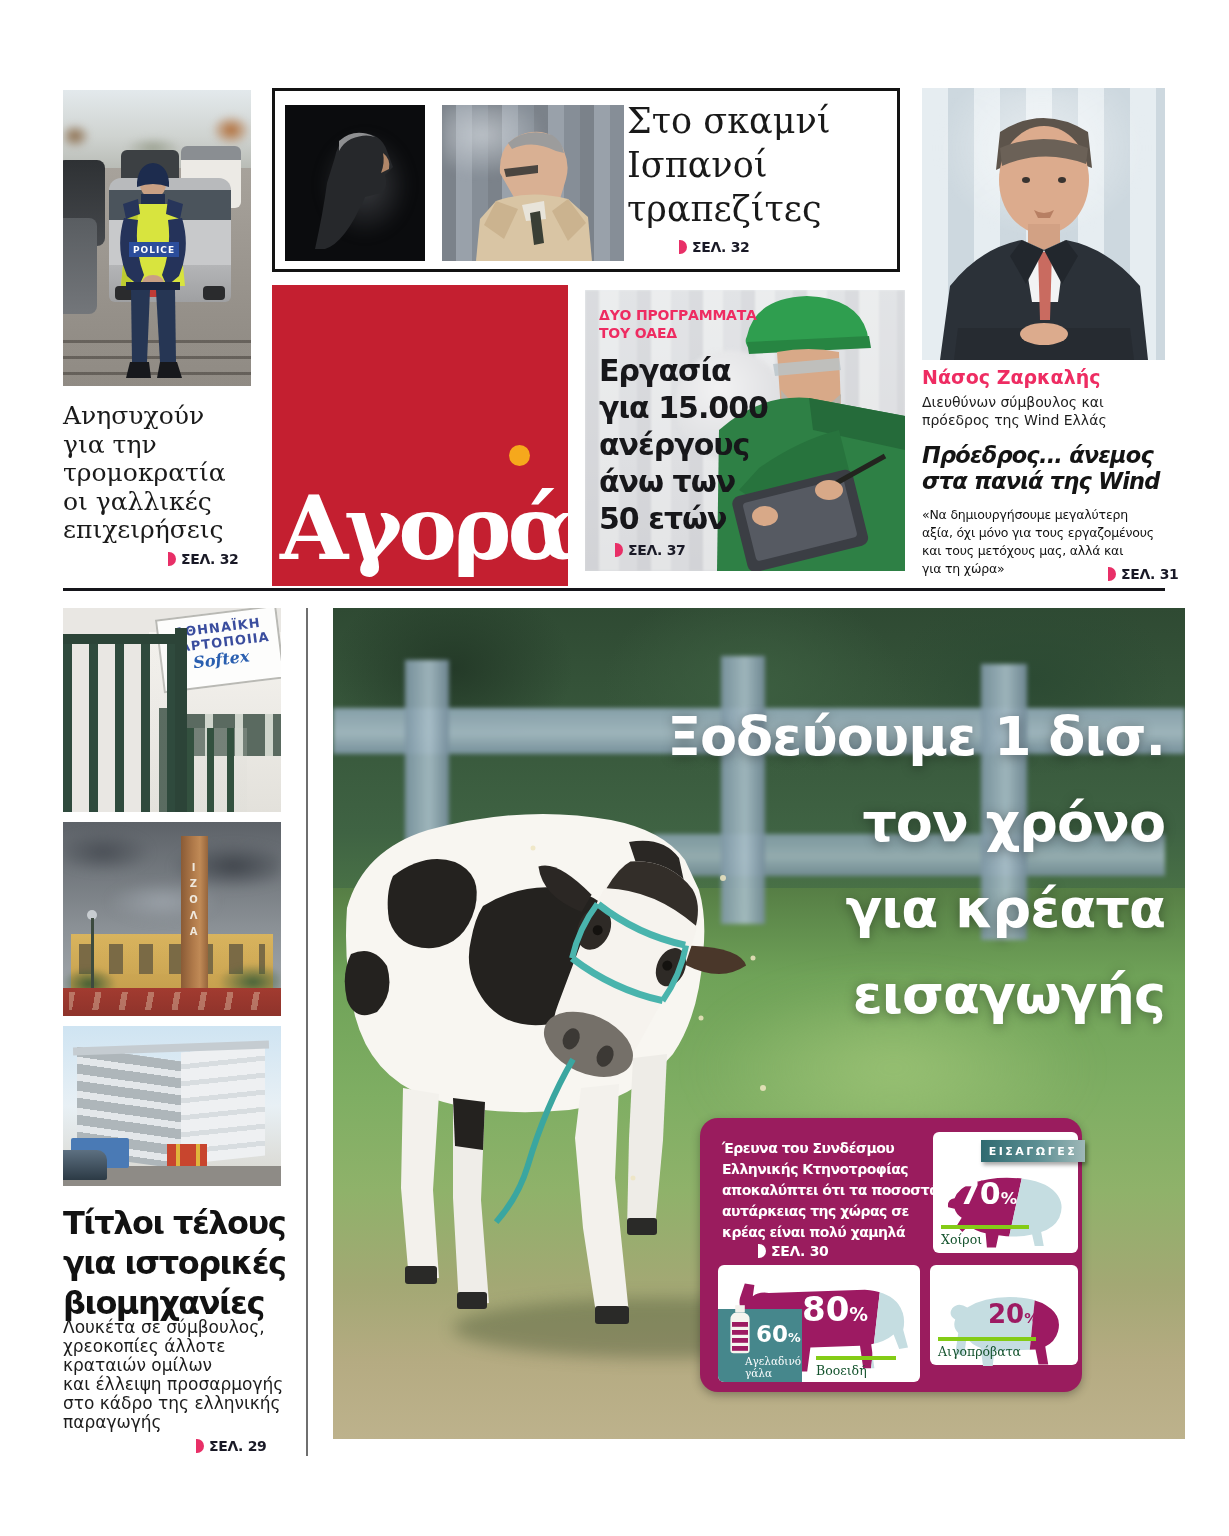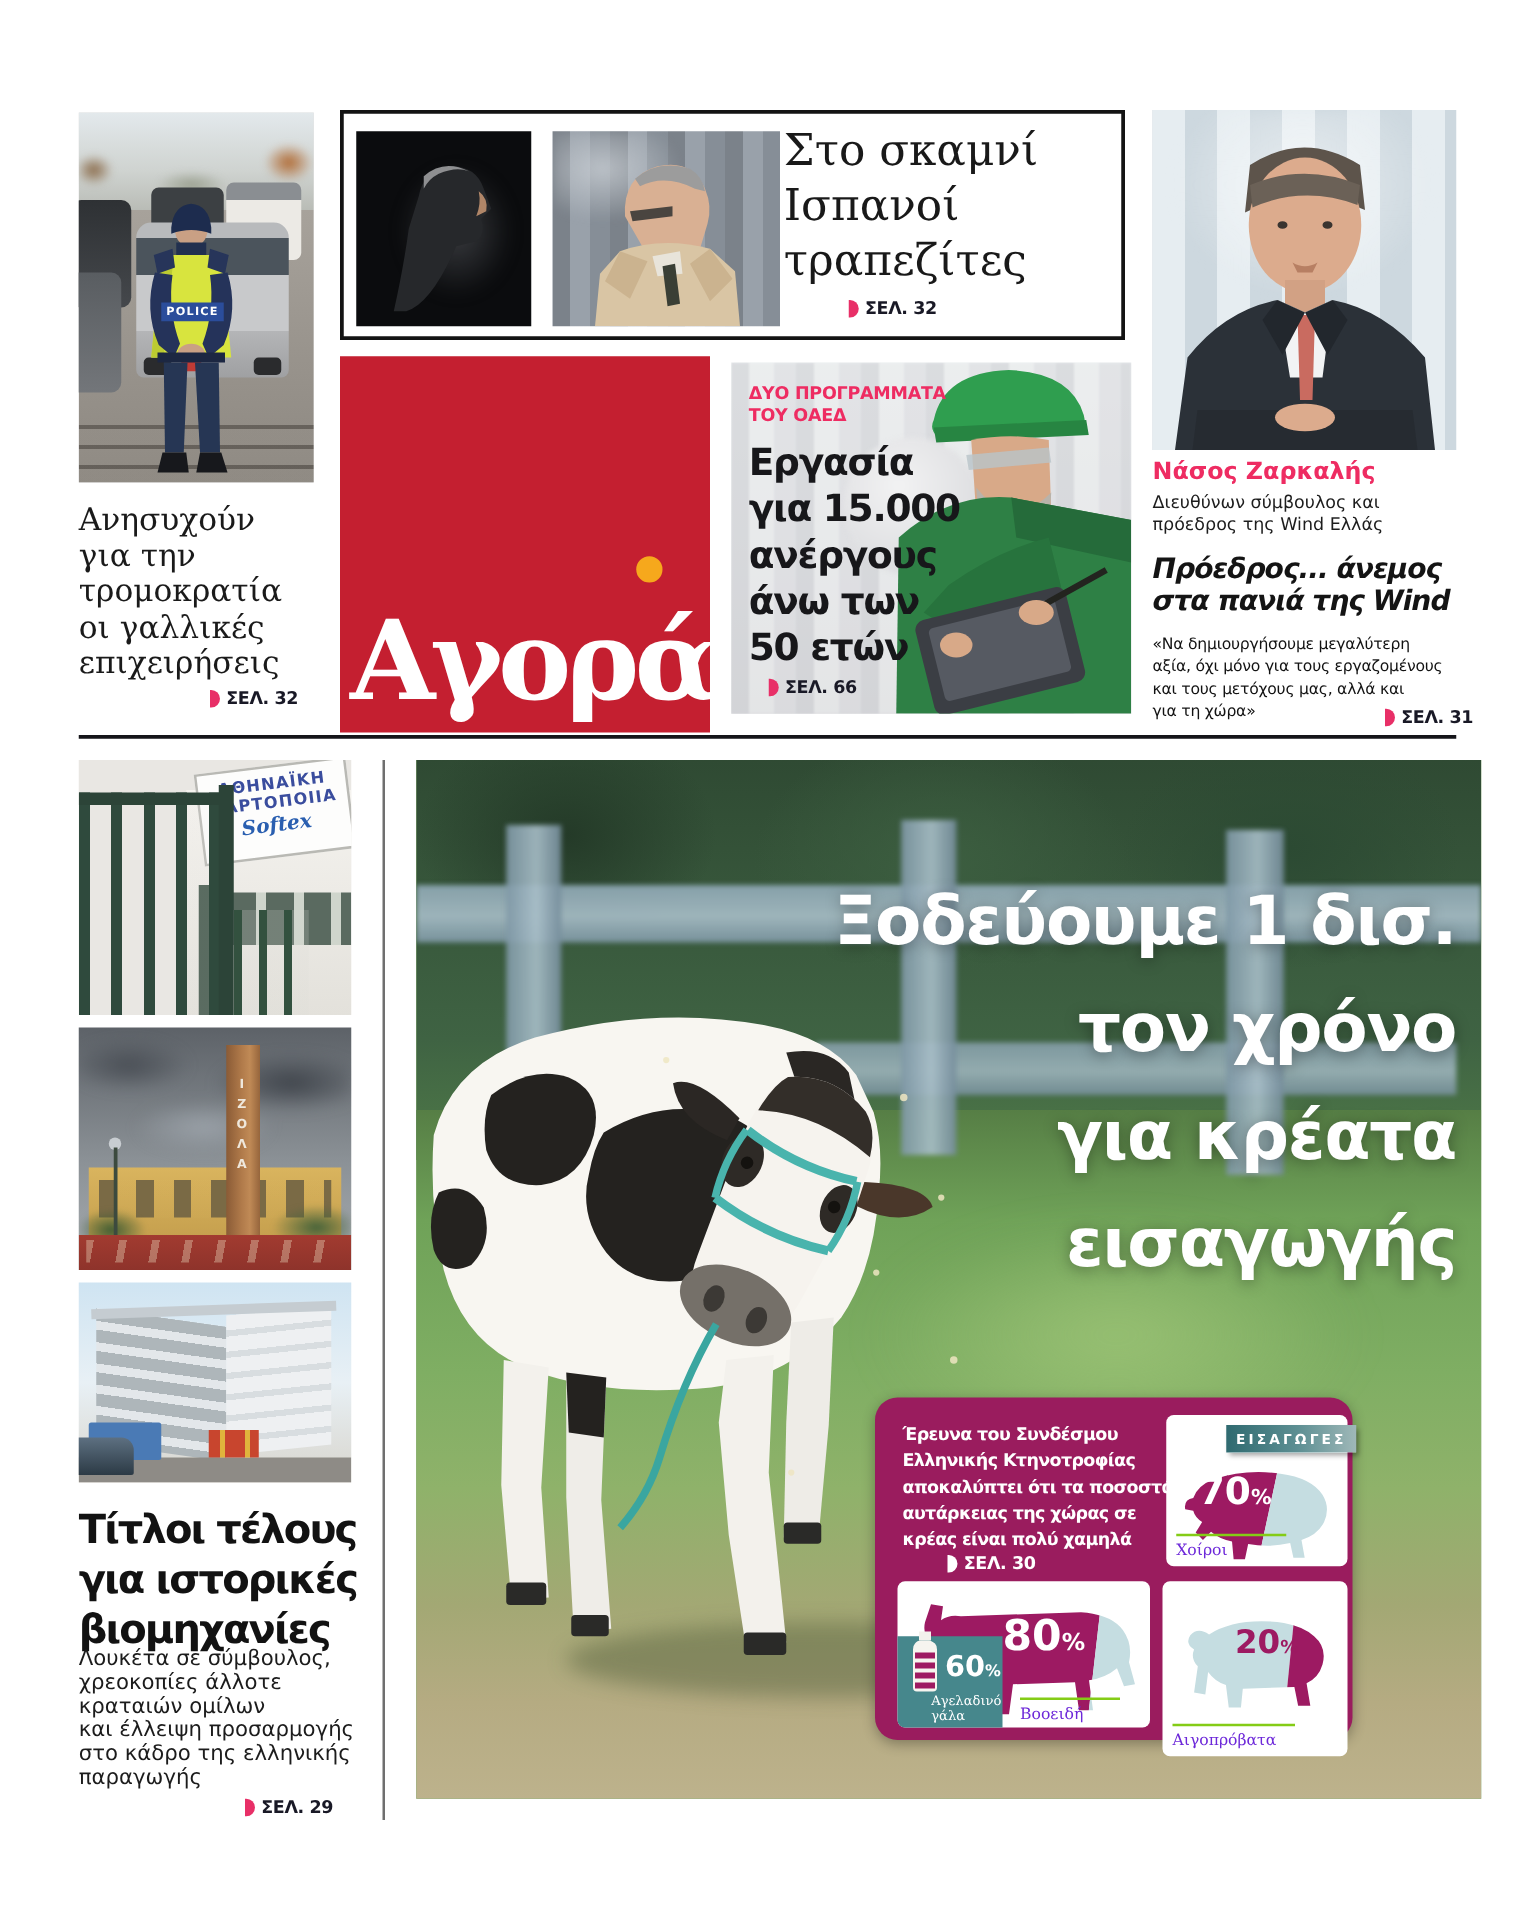--- a/index.html
+++ b/index.html
@@ -47,22 +47,22 @@
   .info-panel{position:absolute;left:700px;top:1118px;width:382px;height:274px;background:#9a1c5e;
               border-radius:18px;box-shadow:0 3px 10px rgba(0,0,0,0.3);}
   .info-intro{position:absolute;left:22px;top:20px;width:215px;color:#fff;font-weight:bold;
               font-size:14px;line-height:21px;letter-spacing:-0.5px;}
   .card{position:absolute;background:#fff;border-radius:6px;overflow:visible;}
   .badge{position:absolute;left:8px;top:8px;width:104px;height:22px;display:flex;align-items:center;
          justify-content:center;color:#fff;font-weight:bold;font-size:11px;letter-spacing:2.5px;
          background:linear-gradient(90deg,#2f6a70,#5d8f93 55%,#9fb8b8);box-shadow:2px 3px 4px rgba(0,0,0,0.35);margin-left:40px;}
   .pct{position:absolute;font-weight:bold;}
   .pct .u{font-size:0.55em;font-weight:bold;}
-  .animal-label{position:absolute;font-family:"DejaVu Serif",serif;font-size:12.5px;color:#6d28d9;
-                border-top:2px solid #84cc16;padding-top:3px;}
+  .animal-label{position:absolute;font-family:"DejaVu Serif",serif;font-size:12.5px;color:#14532d;
+                border-top:4px solid #84cc16;padding-top:3px;}
   .milkbox{position:absolute;left:0;top:44px;width:84px;height:73px;background:#46878c;
            border-radius:0 0 0 6px;}
   .milkbox .lbl{position:absolute;left:0;bottom:3px;width:100%;text-align:left;color:#fff;
                 font-family:"DejaVu Serif",serif;font-size:10.5px;border:none;margin-left:27px;}
 </style>
 </head>
 <body>
 
 <div class="page">
 
@@ -187,21 +187,21 @@
     </svg>
     <div class="oaed-kicker pre">ΔΥΟ ΠΡΟΓΡΑΜΜΑΤΑ
 ΤΟΥ ΟΑΕΔ</div>
     <div class="oaed-h pre">Εργασία
 για 15.000
 ανέργους
 άνω των
 50 ετών</div>
     <div class="sel" style="left:30px;top:252px;">
       <span class="ic"></span>
-      <span>ΣΕΛ. 66</span>
+      <span>ΣΕΛ. 37</span>
     </div>
   </div>
 
   <div class="photo" style="left:922px;top:88px;width:243px;height:272px;
               background:repeating-linear-gradient(90deg,#e6edf1 0 26px,#cdd8df 26px 52px);">
     <div class="abs" style="left:0;top:0;width:100%;height:100%;filter:blur(5px);
          background:radial-gradient(140px 120px at 120px 60px,rgba(255,255,255,0.55),rgba(255,255,255,0) 75%);"></div>
     <svg class="abs" style="left:0;top:0;width:243px;height:272px" viewBox="0 0 243 272">
       <path d="M78,44 Q121,16 166,44 L170,80 Q121,58 74,82 Z" fill="#5d544b"></path>
       <ellipse cx="122" cy="92" rx="45" ry="54" fill="#dcab8d"></ellipse>
@@ -455,21 +455,21 @@
           <rect x="10" y="52" width="20" height="6" fill="#9d1a62"></rect>
         </svg>
         <div class="pct" style="left:38px;top:12px;font-size:23px;color:#fff;">
           <span>60</span><span class="u">%</span>
         </div>
         <div class="lbl">Αγελαδινό γάλα</div>
       </div>
       <div class="animal-label" style="left:98px;bottom:4px;width:80px;">Βοοειδή</div>
     </div>
 
-    <div class="card" style="left:230px;top:147px;width:148px;height:140px;">
+    <div class="card" style="left:230px;top:147px;width:148px;height:100px;">
       <svg style="position:absolute;left:8px;top:20px;width:132px;height:90px" viewBox="0 0 170 120">
         <defs>
           <clipPath id="shL">
               <polygon points="0,0 128,0 116,120 0,120"></polygon>
             </clipPath>
           <clipPath id="shR">
               <polygon points="128,0 170,0 170,120 116,120"></polygon>
             </clipPath>
         </defs>
         <g clip-path="url(#shL)">

